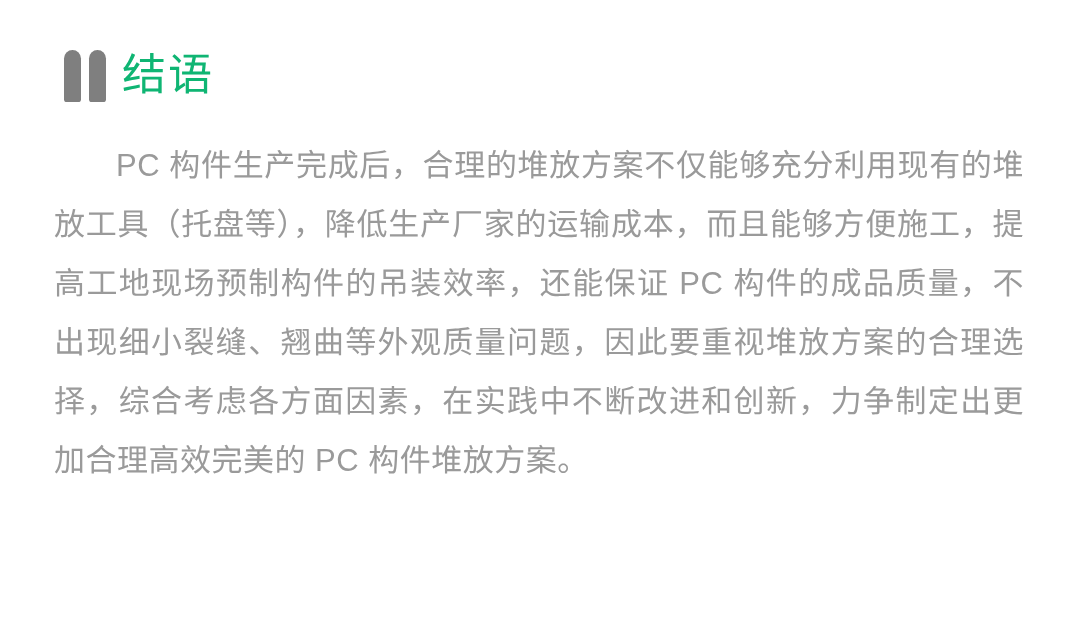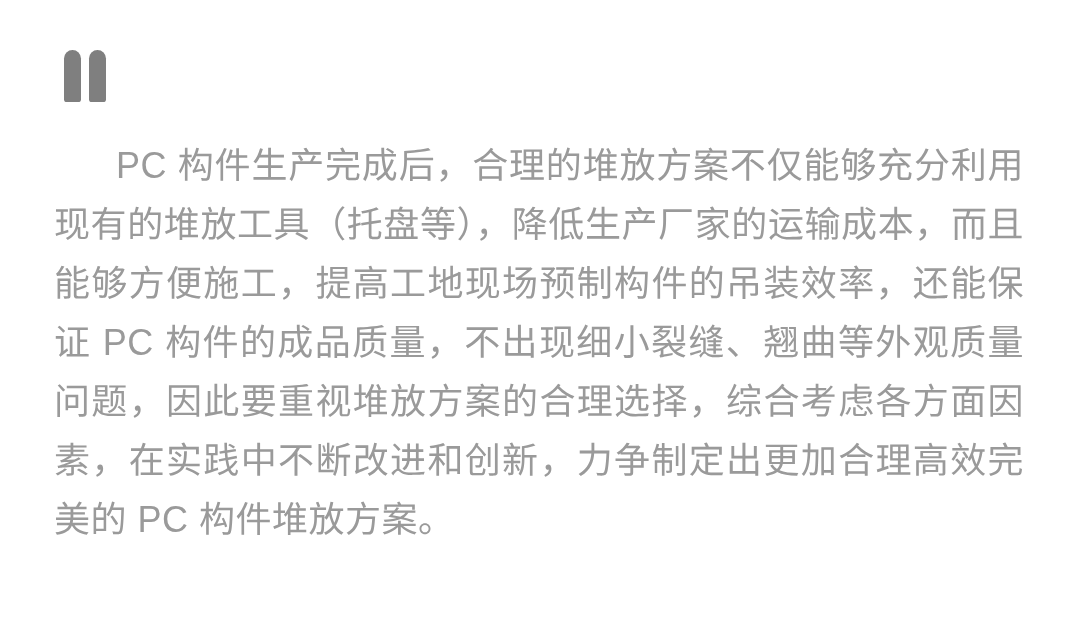--- a/index.html
+++ b/index.html
@@ -54,37 +54,38 @@
     color: #17b26a;
     color: #0fb573;
     letter-spacing: 2px;
     font-weight: 400;
     margin-left: 6px;
   }
   
   .body-copy {
     margin: 0 0 0 4px;
     padding: 0 6px 0 0;
-    font-size: 36px;
+    font-size: 31px;
     line-height: 59px;
     color: #9a9a9a;
     text-align: justify;
     text-justify: inter-ideograph;
     text-indent: 62px;
     letter-spacing: 0.5px;
     font-weight: 400;
   }
 </style>
 </head>
 <body>
 
 <div class="page">
 
   <div class="heading">
     <span class="quote-mark">
       <i class="bar-a"></i>
       <i class="bar-b"></i>
     </span>
+    <span class="heading-title">结语</span>
   </div>
 
   <p class="body-copy">PC 构件生产完成后，合理的堆放方案不仅能够充分利用现有的堆放工具（托盘等），降低生产厂家的运输成本，而且能够方便施工，提高工地现场预制构件的吊装效率，还能保证 PC 构件的成品质量，不出现细小裂缝、翘曲等外观质量问题，因此要重视堆放方案的合理选择，综合考虑各方面因素，在实践中不断改进和创新，力争制定出更加合理高效完美的 PC 构件堆放方案。</p>
 
 </div>
 
 </body></html>

